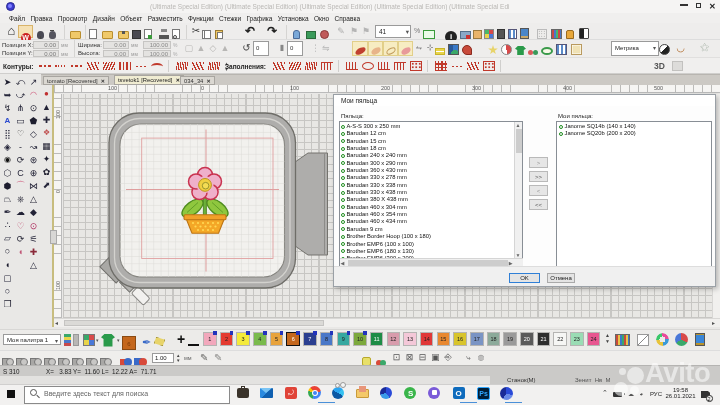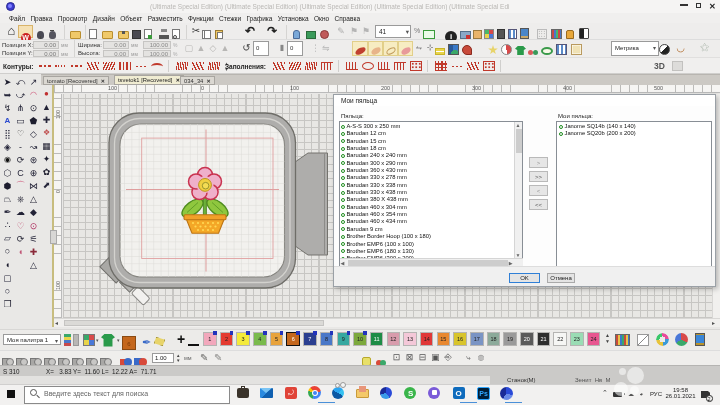--- a/index.html
+++ b/index.html
@@ -347,13 +347,14 @@
 <div class="ab" style="left:650px;top:390.5px;font-size:6px;color:#222">РУС</div>
 <div class="ab" style="left:663px;top:386.5px;width:35px;height:14px;font-size:6px;color:#222;text-align:center;line-height:6.8px">19:58<br>26.01.2021</div>
 <div class="ab" style="left:701px;top:390.5px;width:9px;height:7.5px;background:#333;clip-path:polygon(0 0,70% 0,100% 30%,100% 100%,0 100%)"></div>
 <div class="ab" style="left:706px;top:395px;width:6.5px;height:6.5px;border-radius:50%;background:#f2f1f0;border:0.8px solid #333;font-size:5px;color:#111;text-align:center;line-height:6px">2</div>
 
 <div class="ab" style="left:612px;top:363px;width:108px;height:34px;z-index:50">
  <div class="ab" style="left:7px;top:5px;width:7px;height:7px;border-radius:50%;background:rgba(255,255,255,0.55)"></div>
  <div class="ab" style="left:15px;top:4px;width:17px;height:17px;border-radius:50%;background:rgba(255,255,255,0.55)"></div>
  <div class="ab" style="left:2px;top:19px;width:14px;height:14px;border-radius:50%;background:rgba(255,255,255,0.55)"></div>
  <div class="ab" style="left:18px;top:23px;width:9px;height:9px;border-radius:50%;background:rgba(255,255,255,0.55)"></div>
+ <div class="ab" style="left:33px;top:-6px;font-size:27.5px;font-weight:bold;color:rgba(255,255,255,0.55);letter-spacing:-0.5px">Avito</div>
 </div>
 
 </body></html>

